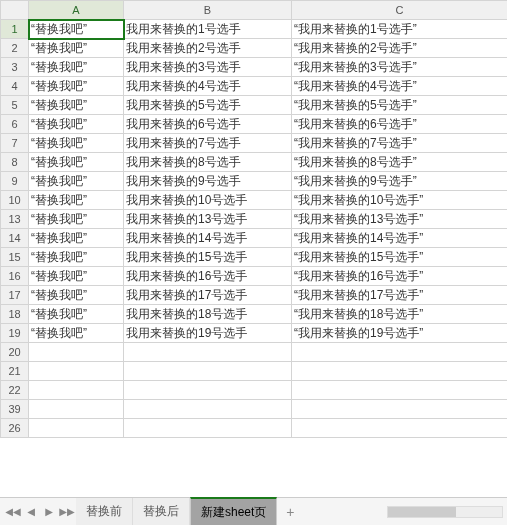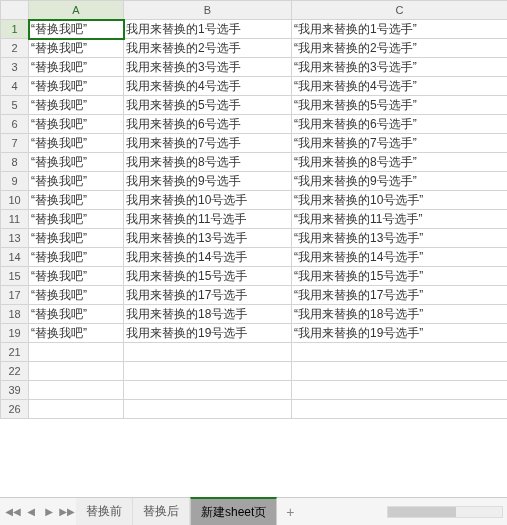--- a/index.html
+++ b/index.html
@@ -210,60 +210,66 @@
           <td>我用来替换的9号选手</td>
           <td>“我用来替换的9号选手”</td>
         </tr>
         <tr>
           <td class="rowhead">10</td>
           <td>“替换我吧”</td>
           <td>我用来替换的10号选手</td>
           <td>“我用来替换的10号选手”</td>
         </tr>
         <tr>
-          <td class="rowhead">11</td>
-          <td>“替换我吧”</td>
-          <td>我用来替换的11号选手</td>
-          <td>“我用来替换的11号选手”</td>
-        </tr>
-        <tr>
           <td class="rowhead">13</td>
           <td>“替换我吧”</td>
           <td>我用来替换的13号选手</td>
           <td>“我用来替换的13号选手”</td>
         </tr>
         <tr>
           <td class="rowhead">14</td>
           <td>“替换我吧”</td>
           <td>我用来替换的14号选手</td>
           <td>“我用来替换的14号选手”</td>
         </tr>
         <tr>
           <td class="rowhead">15</td>
           <td>“替换我吧”</td>
           <td>我用来替换的15号选手</td>
           <td>“我用来替换的15号选手”</td>
         </tr>
         <tr>
+          <td class="rowhead">16</td>
+          <td>“替换我吧”</td>
+          <td>我用来替换的16号选手</td>
+          <td>“我用来替换的16号选手”</td>
+        </tr>
+        <tr>
           <td class="rowhead">17</td>
           <td>“替换我吧”</td>
           <td>我用来替换的17号选手</td>
           <td>“我用来替换的17号选手”</td>
         </tr>
         <tr>
           <td class="rowhead">18</td>
           <td>“替换我吧”</td>
           <td>我用来替换的18号选手</td>
           <td>“我用来替换的18号选手”</td>
         </tr>
         <tr>
           <td class="rowhead">19</td>
           <td>“替换我吧”</td>
           <td>我用来替换的19号选手</td>
           <td>“我用来替换的19号选手”</td>
+        </tr>
+        <tr>
+          <td class="rowhead">20</td>
+          <td></td>
+          <td></td>
+          <td></td>
         </tr>
         <tr>
           <td class="rowhead">21</td>
           <td></td>
           <td></td>
           <td></td>
         </tr>
         <tr>
           <td class="rowhead">22</td>
           <td></td>

